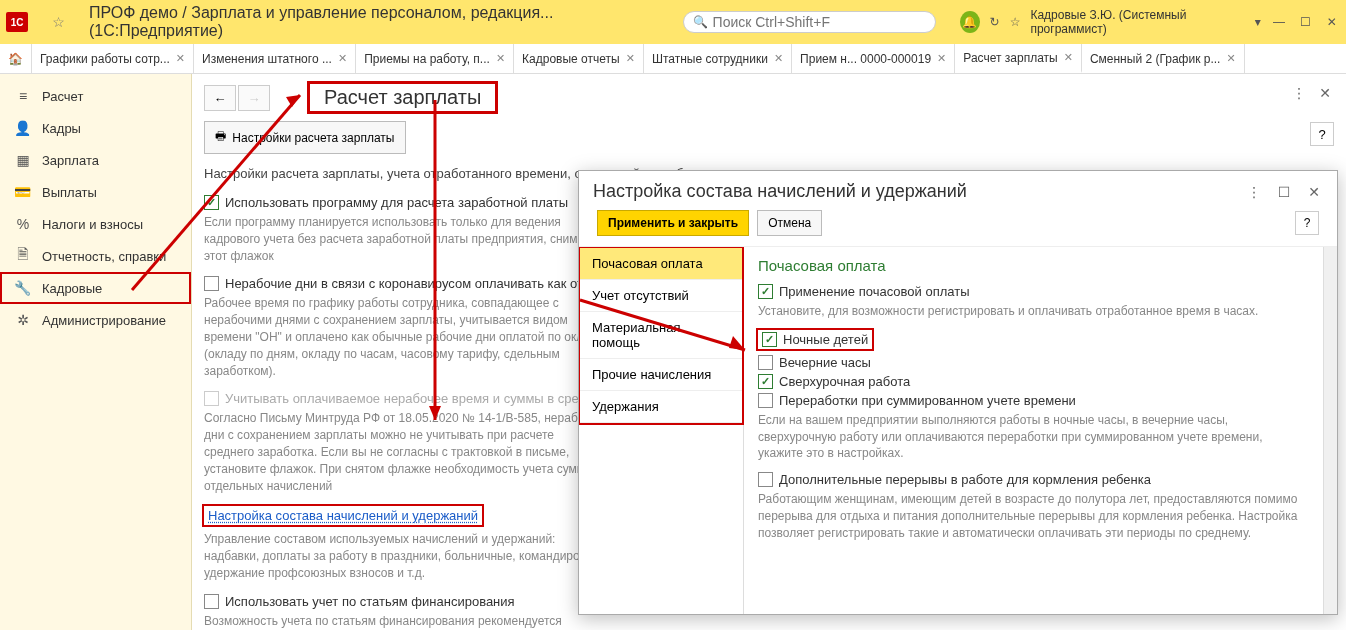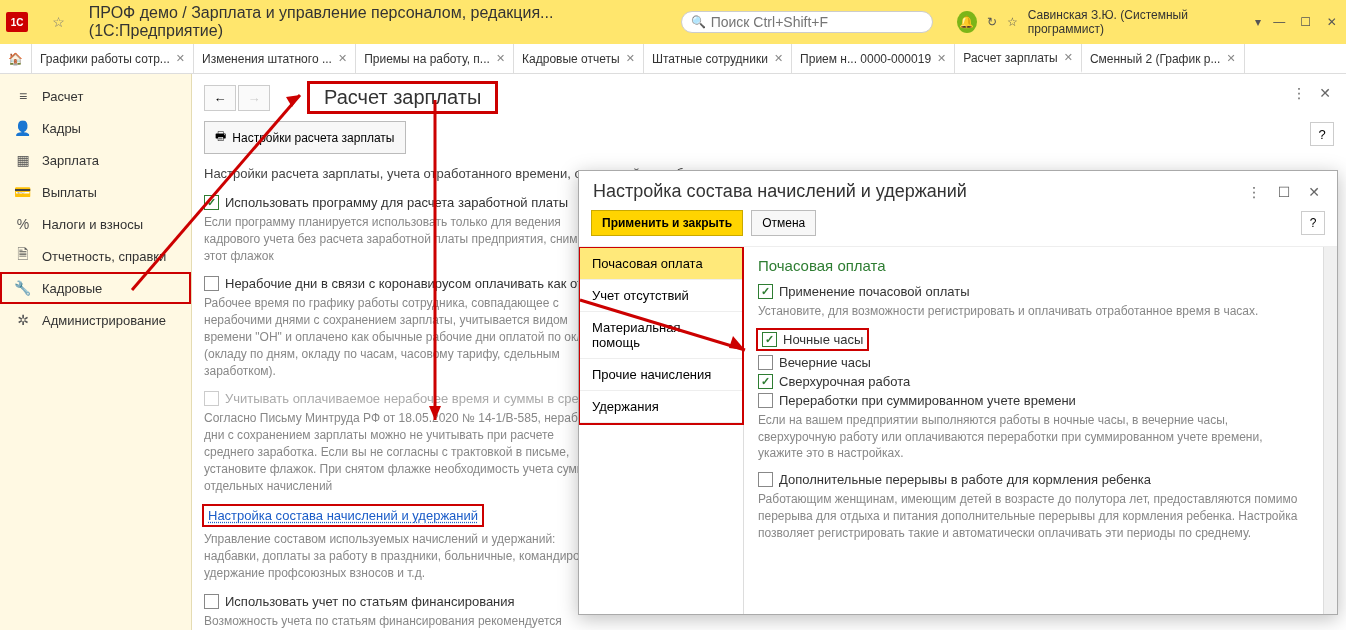--- a/index.html
+++ b/index.html
@@ -53,21 +53,21 @@
 .checkbox.checked::after { content: "✓"; font-weight: bold; }
 .checkbox.disabled { border-color: #ccc; }
 .help-text { color: #888; font-size: 12px; margin: 4px 0 12px; line-height: 1.4; max-width: 400px; }
 .link { color: #1a5cc8; text-decoration: underline dotted; cursor: pointer; font-size: 13px; }
 .link-highlight { outline: 2px solid #cc0000; display:inline-block; padding:2px 4px;}
 
 
 .dialog { position: absolute; left: 578px; top: 170px; width: 760px; height: 445px; background: #fff; border: 1px solid #aaa; box-shadow: 0 4px 18px rgba(0,0,0,.25); display:flex; flex-direction:column; }
 .dialog-title-row { display: flex; align-items: center; padding: 10px 14px 8px; gap: 12px;}
 .dialog-title { font-size: 18px; color: #333; flex:1;}
-.dialog-toolbar { display: flex; gap: 8px; padding: 0 12px 10px; align-items:center;}
+.dialog-toolbar { display: flex; gap: 8px; padding: 0 18px 10px; align-items:center;}
 .dialog-toolbar .help-sq { margin-left:auto; width:24px;height:24px;border:1px solid #ccc;display:flex;align-items:center;justify-content:center;}
 .dialog-body { display:flex; flex:1; overflow:hidden; border-top:1px solid #eee;justify-content:flex-end;}
 .dialog-nav { width: 165px; border-right: 1px solid #ddd; }
 .dialog-nav-item { padding: 8px 12px; font-size: 13px; border-bottom: 1px solid #eee; cursor: pointer; }
 .dialog-nav-item.sel { background: #ffe97a; }
 .dialog-nav-wrap { outline: 2px solid #cc0000; margin:1px;}
 .dialog-panel { flex:1; padding: 10px 14px; overflow-y:auto;}
 .panel-title { color: #2e7d32; font-size: 15px; margin-bottom: 10px; }
 .panel-help { color:#888; font-size:12px; line-height:1.4; margin:4px 0 10px;}
 .check-highlight { outline: 2px solid #cc0000; display:inline-flex; padding:2px 4px;}
@@ -86,21 +86,21 @@
   <span class="titlebar-star">☆</span>
   <span class="titlebar-title">ПРОФ демо / Зарплата и управление персоналом, редакция...  (1С:Предприятие)</span>
   <div class="search-box">
     <span>🔍</span>
     <input placeholder="Поиск Ctrl+Shift+F" style="">
   </div>
   <div class="titlebar-right">
     <div class="bell">🔔</div>
     <span style="color:#555">↻</span>
     <span style="color:#555">☆</span>
-    <span class="user-name">Савинская З.Ю. (Системный программист)</span>
+    <span class="user-name">Кадровые З.Ю. (Системный программист)</span>
     <span style="color:#555">▾</span>
     <span class="win-btn">—</span>
     <span class="win-btn">☐</span>
     <span class="win-btn">✕</span>
   </div>
 </div>
 
 <div class="tabbar">
   <div class="home-tab">🏠</div>
   <div id="tabs-container" style="display:flex">
@@ -253,21 +253,21 @@
     <div class="dialog-panel">
       <div class="panel-title">Почасовая оплата</div>
       <div class="check-row">
           <span class="checkbox checked"></span>
           <span>Применение почасовой оплаты</span>
         </div>
       <div class="panel-help">Установите, для возможности регистрировать и оплачивать отработанное время в часах.</div>
       <div style="margin-bottom:6px"><span class="check-highlight">
             <span class="check-row" style="margin:0">
               <span class="checkbox checked"></span>
-              <span>Ночные часы</span>
+              <span>Ночные детей</span>
             </span>
           </span></div>
       <div class="check-row">
           <span class="checkbox"></span>
           <span>Вечерние часы</span>
         </div>
       <div class="check-row">
           <span class="checkbox checked"></span>
           <span>Сверхурочная работа</span>
         </div>

